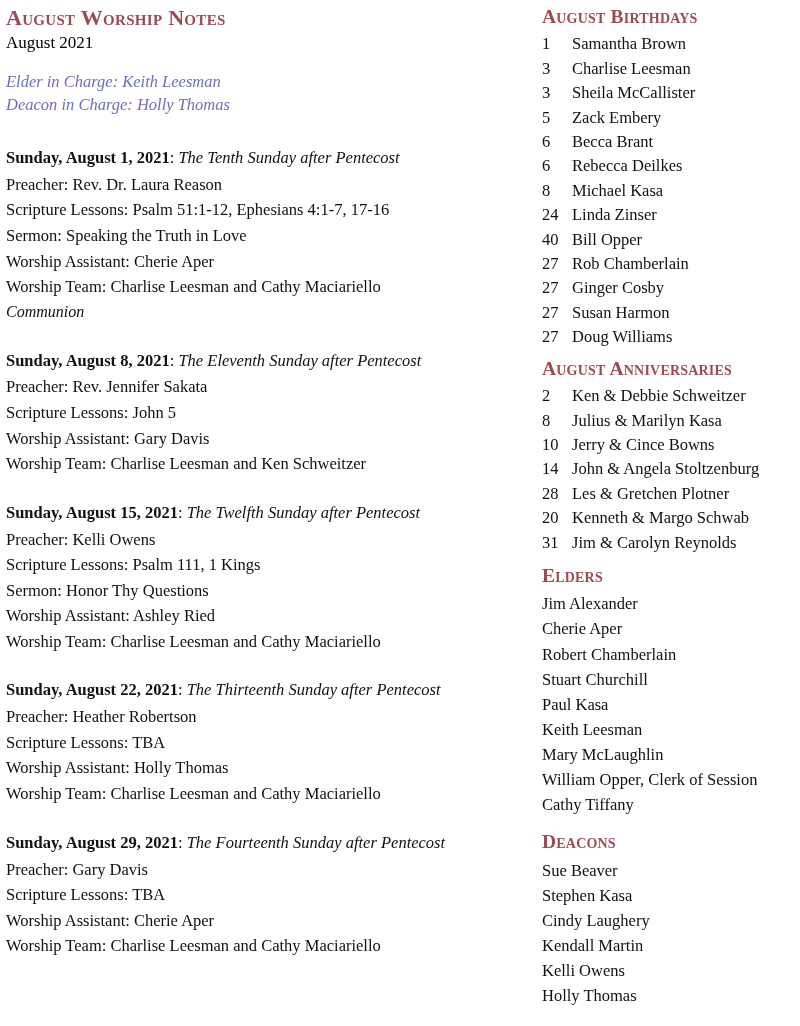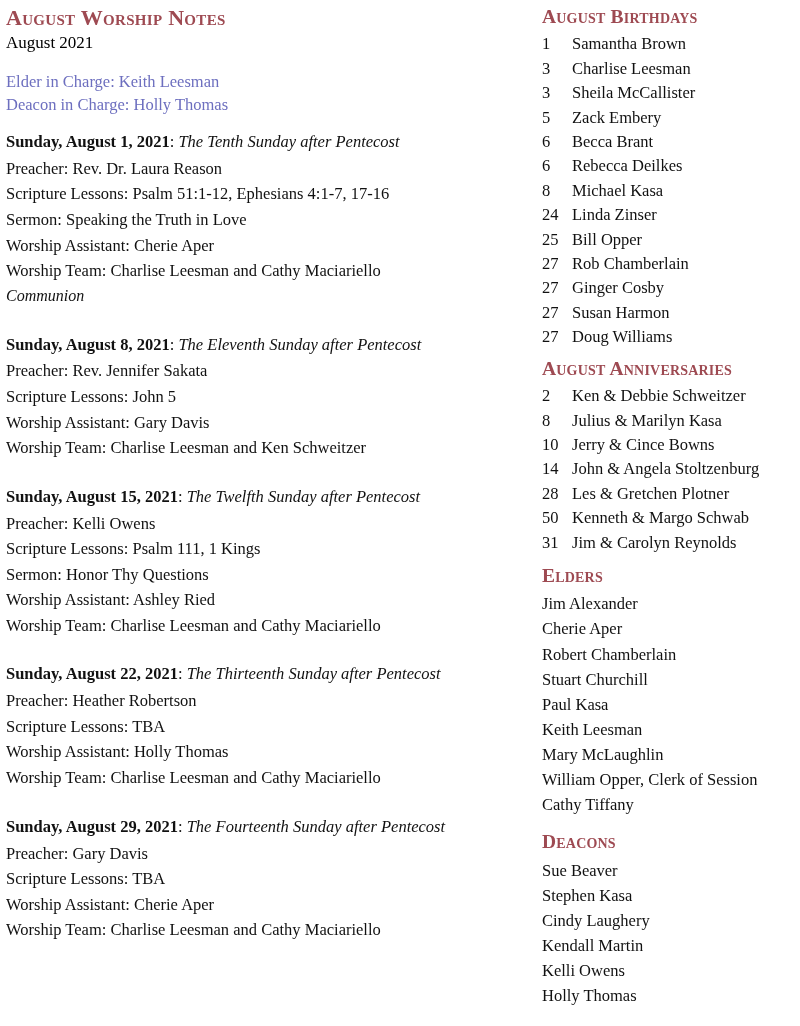--- a/index.html
+++ b/index.html
@@ -60,23 +60,24 @@
     color: #9e4a52;
     font-size: 19.5px;
     letter-spacing: 0.2px;
     line-height: 1.15;
     margin: 0 0 4px 0;
   }
 
   
   .leaders {
     color: #6d6fbf;
+    font-style: italic;
     font-size: 16.5px;
     line-height: 1.35;
-    margin-bottom: 14px;
+    margin-bottom: 30px;
   }
   .leaders .lead-line { white-space: nowrap; }
 
   
   .service {
     margin-bottom: 24px;
   }
   .service-title {
     font-size: 16.5px;
     line-height: 1.45;
@@ -225,21 +226,21 @@
           </div>
         <div class="dated-row">
             <span class="day">8</span>
             <span class="name">Michael Kasa</span>
           </div>
         <div class="dated-row">
             <span class="day">24</span>
             <span class="name">Linda Zinser</span>
           </div>
         <div class="dated-row">
-            <span class="day">25</span>
+            <span class="day">40</span>
             <span class="name">Bill Opper</span>
           </div>
         <div class="dated-row">
             <span class="day">27</span>
             <span class="name">Rob Chamberlain</span>
           </div>
         <div class="dated-row">
             <span class="day">27</span>
             <span class="name">Ginger Cosby</span>
           </div>
@@ -271,21 +272,21 @@
           </div>
         <div class="dated-row">
             <span class="day">14</span>
             <span class="name">John  &amp; Angela Stoltzenburg</span>
           </div>
         <div class="dated-row">
             <span class="day">28</span>
             <span class="name">Les &amp; Gretchen Plotner</span>
           </div>
         <div class="dated-row">
-            <span class="day">50</span>
+            <span class="day">20</span>
             <span class="name">Kenneth &amp; Margo Schwab</span>
           </div>
         <div class="dated-row">
             <span class="day">31</span>
             <span class="name">Jim &amp; Carolyn Reynolds</span>
           </div>
       </div>
     </div>
 
     <div class="group elders">

